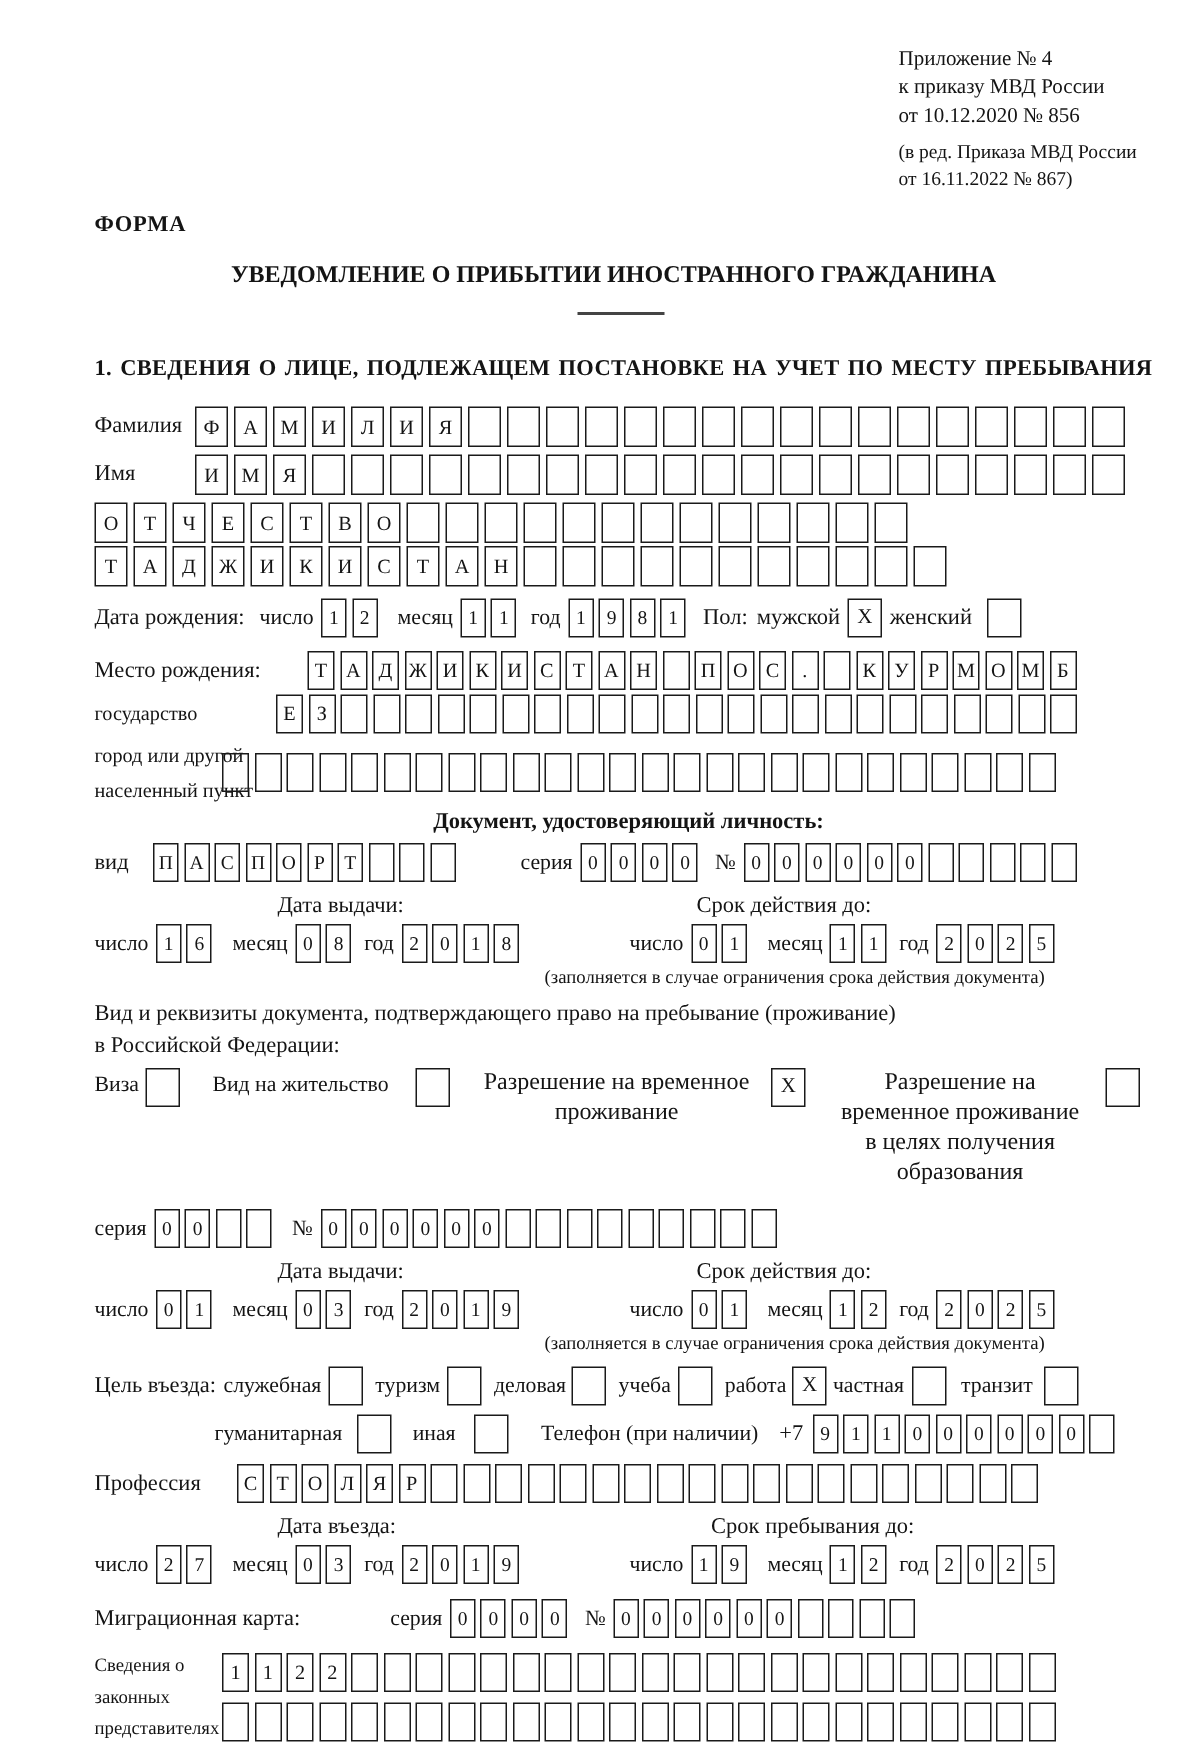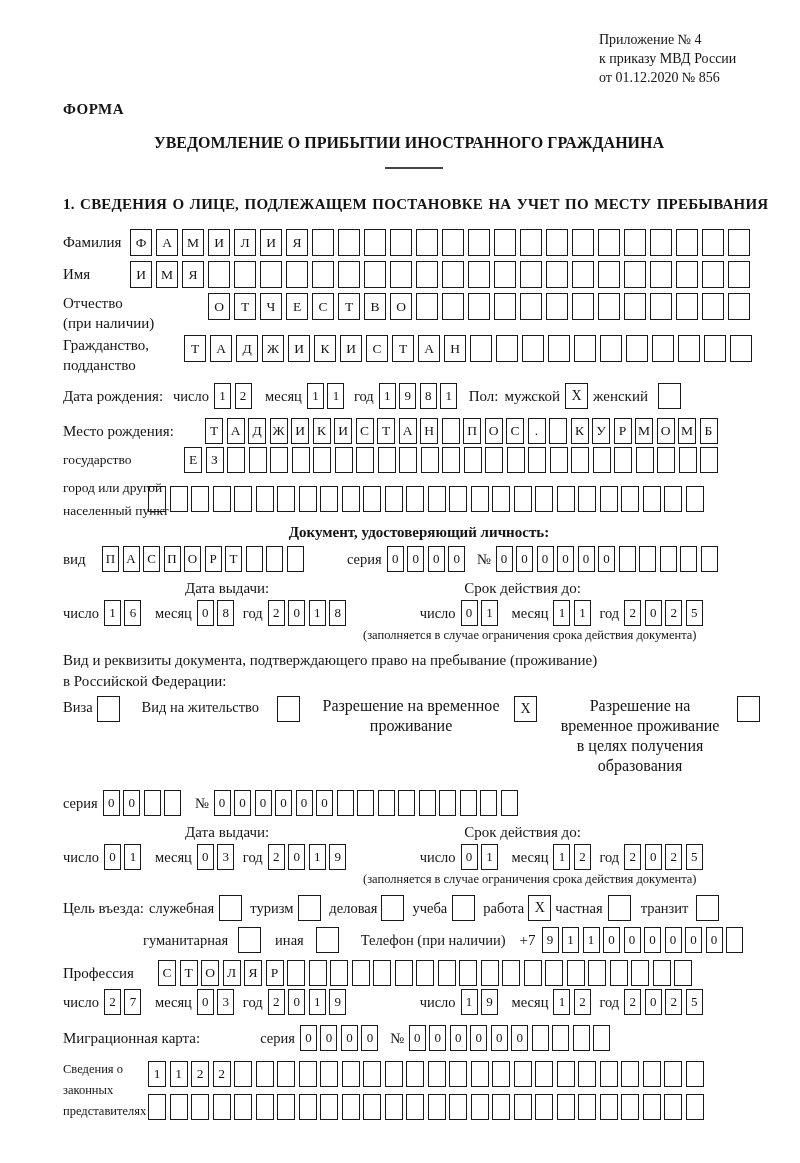--- a/index.html
+++ b/index.html
@@ -44,21 +44,25 @@
   .small-lbls{font-size:13.5px;line-height:24px;}
 </style>
 </head>
 <body>
 
 <div class="page">
 
   <div class="hdr-block">
     <div>Приложение № 4</div>
     <div>к приказу МВД России</div>
-    <div>от 01.12.2020 № 856</div>
+    <div>от 10.12.2020 № 856</div>
+    <div class="hdr-ed">
+      <div>(в ред. Приказа МВД России</div>
+      <div>от 16.11.2022 № 867)</div>
+    </div>
   </div>
   <div class="forma">ФОРМА</div>
 
   <div class="title">
     <div>УВЕДОМЛЕНИЕ О ПРИБЫТИИ ИНОСТРАННОГО ГРАЖДАНИНА</div>
     <div><span class="blankline"></span></div>
   </div>
 
   <div class="sect">1. СВЕДЕНИЯ О ЛИЦЕ, ПОДЛЕЖАЩЕМ ПОСТАНОВКЕ НА УЧЕТ ПО МЕСТУ ПРЕБЫВАНИЯ</div>
 
@@ -116,24 +120,20 @@
         <span class="cell"></span>
         <span class="cell"></span>
         <span class="cell"></span>
         <span class="cell"></span>
         <span class="cell"></span>
         <span class="cell"></span>
       </span>
   </div>
 
   <div class="row top">
-    <span class="lblcol lbl2" style="width:145px">
-      <span>Отчество</span><br>
-      <span>(при наличии)</span>
-    </span>
     <span class="cells">
         <span class="cell">О</span>
         <span class="cell">Т</span>
         <span class="cell">Ч</span>
         <span class="cell">Е</span>
         <span class="cell">С</span>
         <span class="cell">Т</span>
         <span class="cell">В</span>
         <span class="cell">О</span>
         <span class="cell"></span>
@@ -146,24 +146,20 @@
         <span class="cell"></span>
         <span class="cell"></span>
         <span class="cell"></span>
         <span class="cell"></span>
         <span class="cell"></span>
         <span class="cell"></span>
       </span>
   </div>
 
   <div class="row top" style="margin-top:2px">
-    <span class="lblcol lbl2" style="width:121px">
-      <span>Гражданство,</span><br>
-      <span>подданство</span>
-    </span>
     <span class="cells">
         <span class="cell">Т</span>
         <span class="cell">А</span>
         <span class="cell">Д</span>
         <span class="cell">Ж</span>
         <span class="cell">И</span>
         <span class="cell">К</span>
         <span class="cell">И</span>
         <span class="cell">С</span>
         <span class="cell">Т</span>
@@ -531,20 +527,24 @@
         <span class="cell"></span>
         <span class="cell"></span>
         <span class="cell"></span>
         <span class="cell"></span>
         <span class="cell"></span>
         <span class="cell"></span>
         <span class="cell"></span>
       </span>
   </div>
 
+  <div class="row dhead">
+    <span style="margin-left:122px">Дата въезда:</span>
+    <span style="margin-left:210px">Срок пребывания до:</span>
+  </div>
   <div class="row" style="margin-top:3px">
     <span class="dlbl">число</span>
     <span class="cells sm">
         <span class="cell">2</span>
         <span class="cell">7</span>
       </span>
     <span class="dlbl aftr">месяц</span>
     <span class="cells sm">
         <span class="cell">0</span>
         <span class="cell">3</span>

